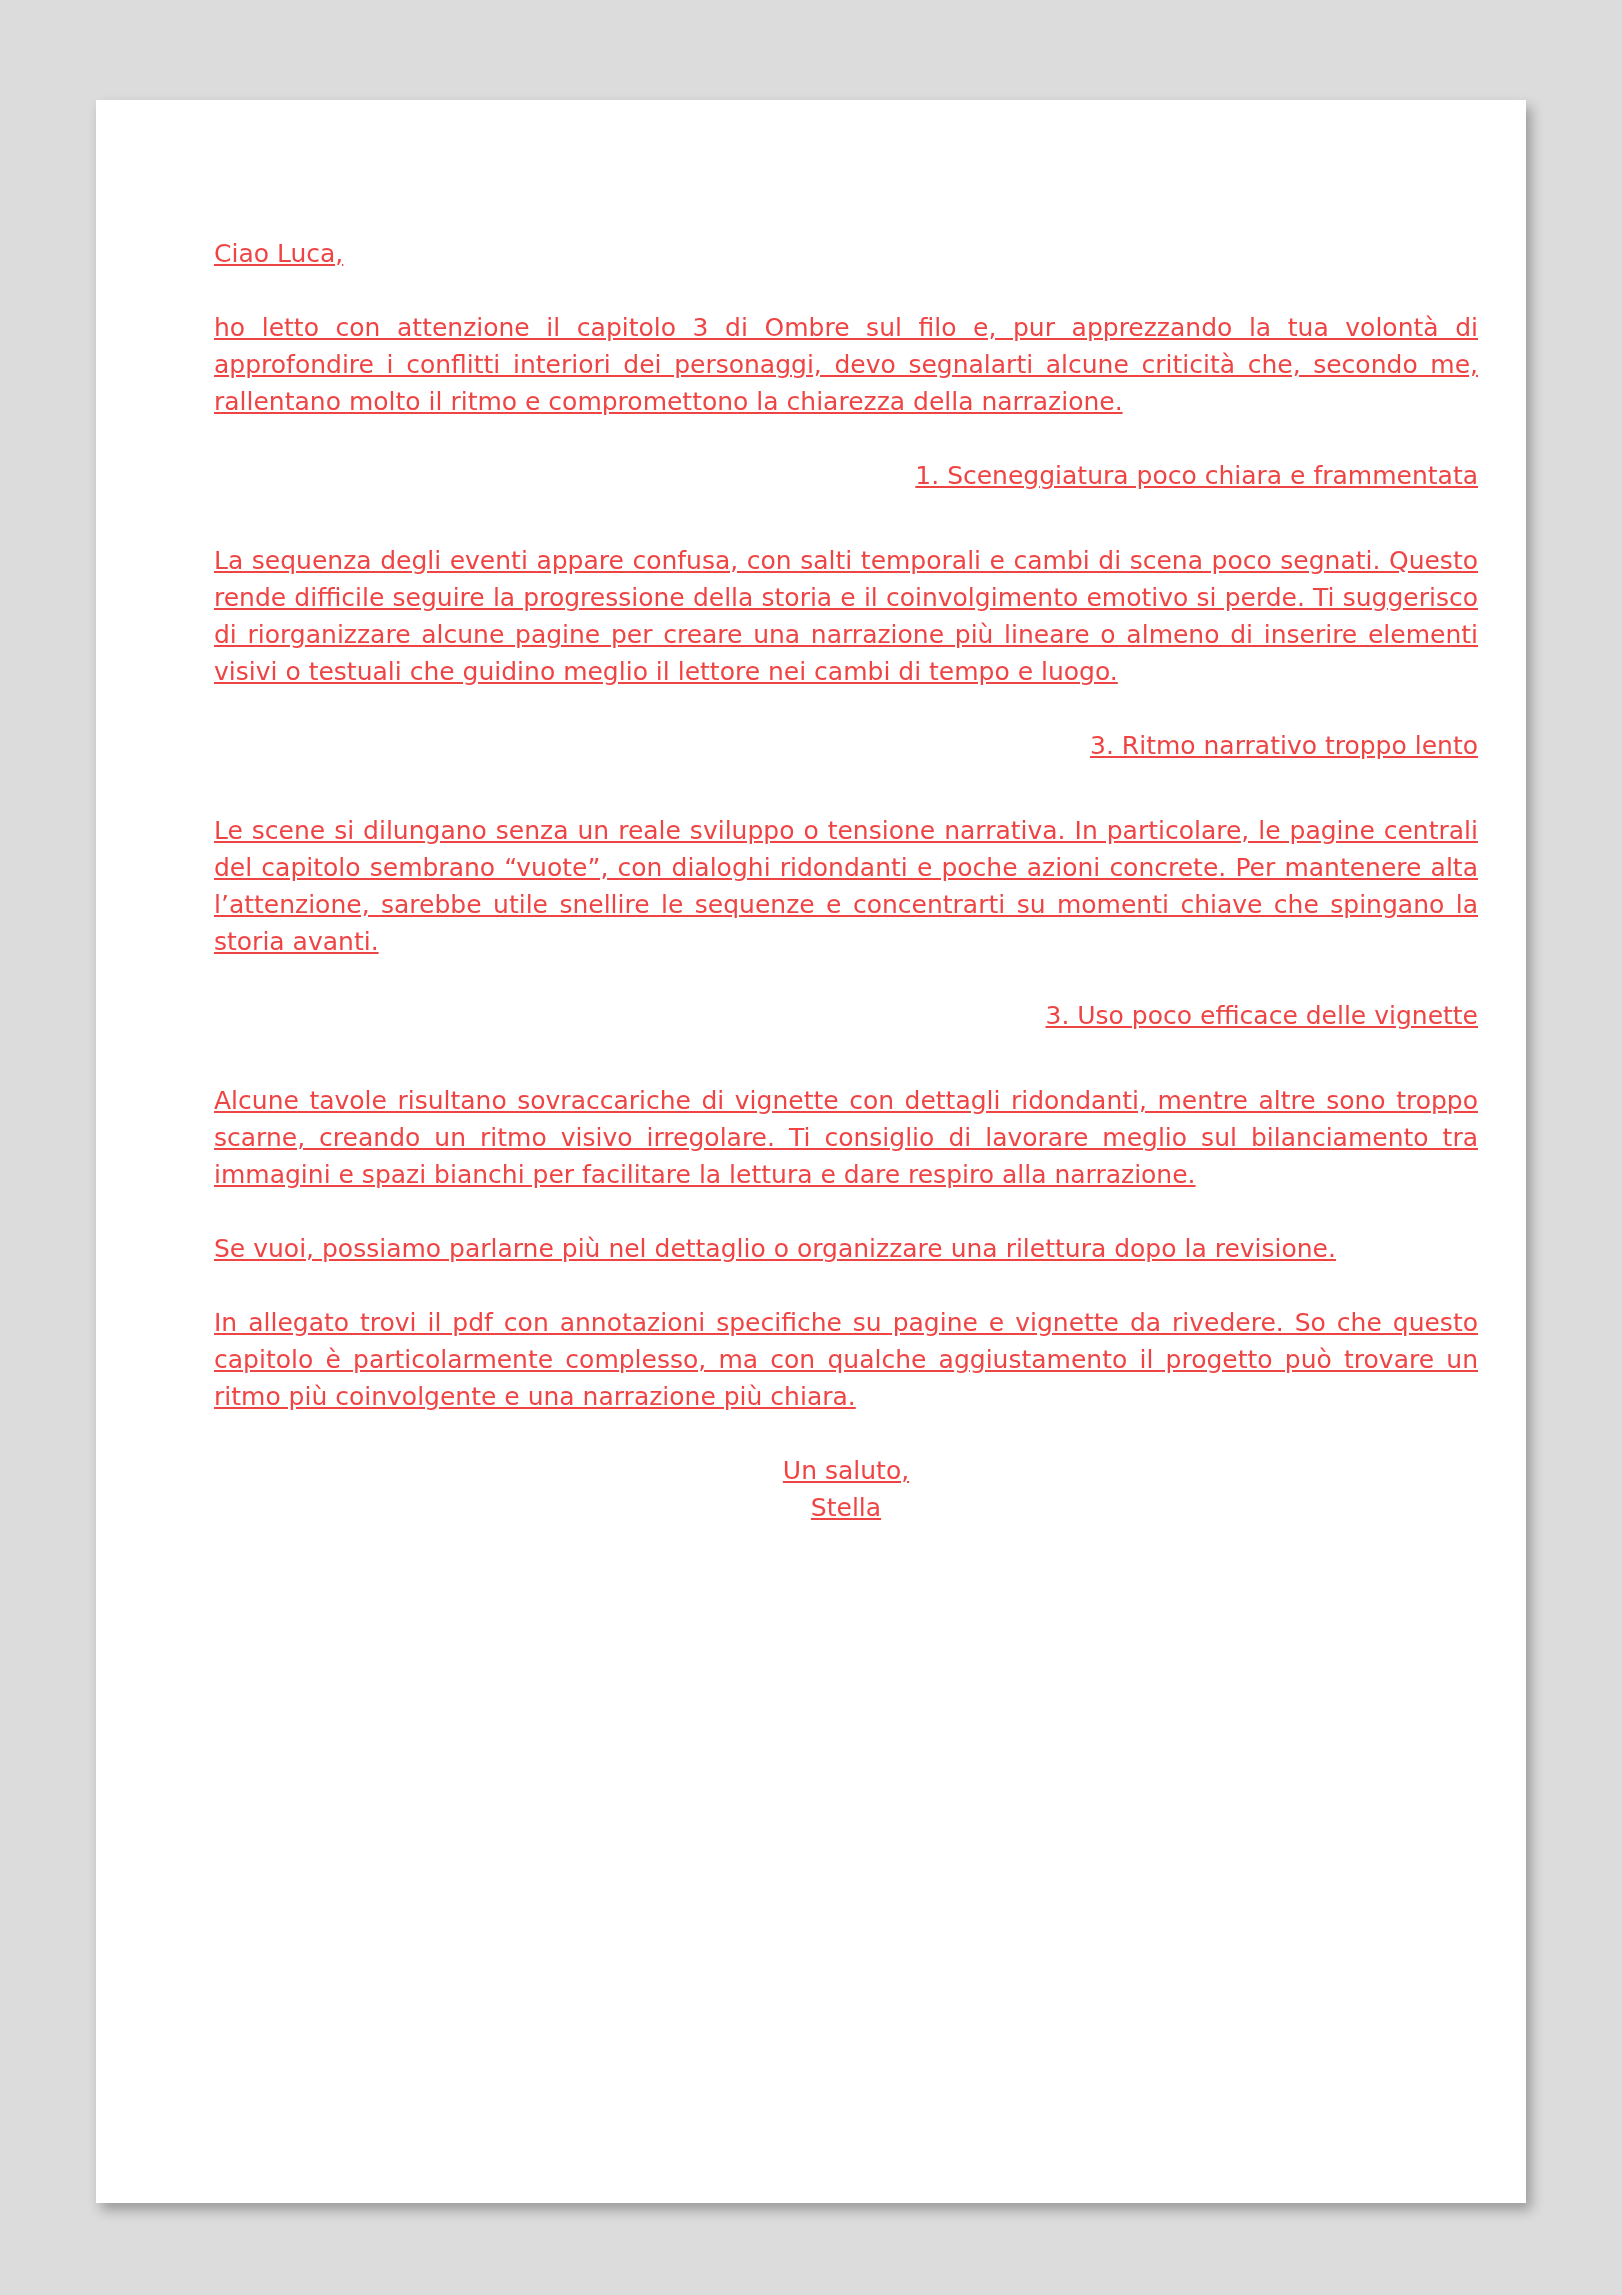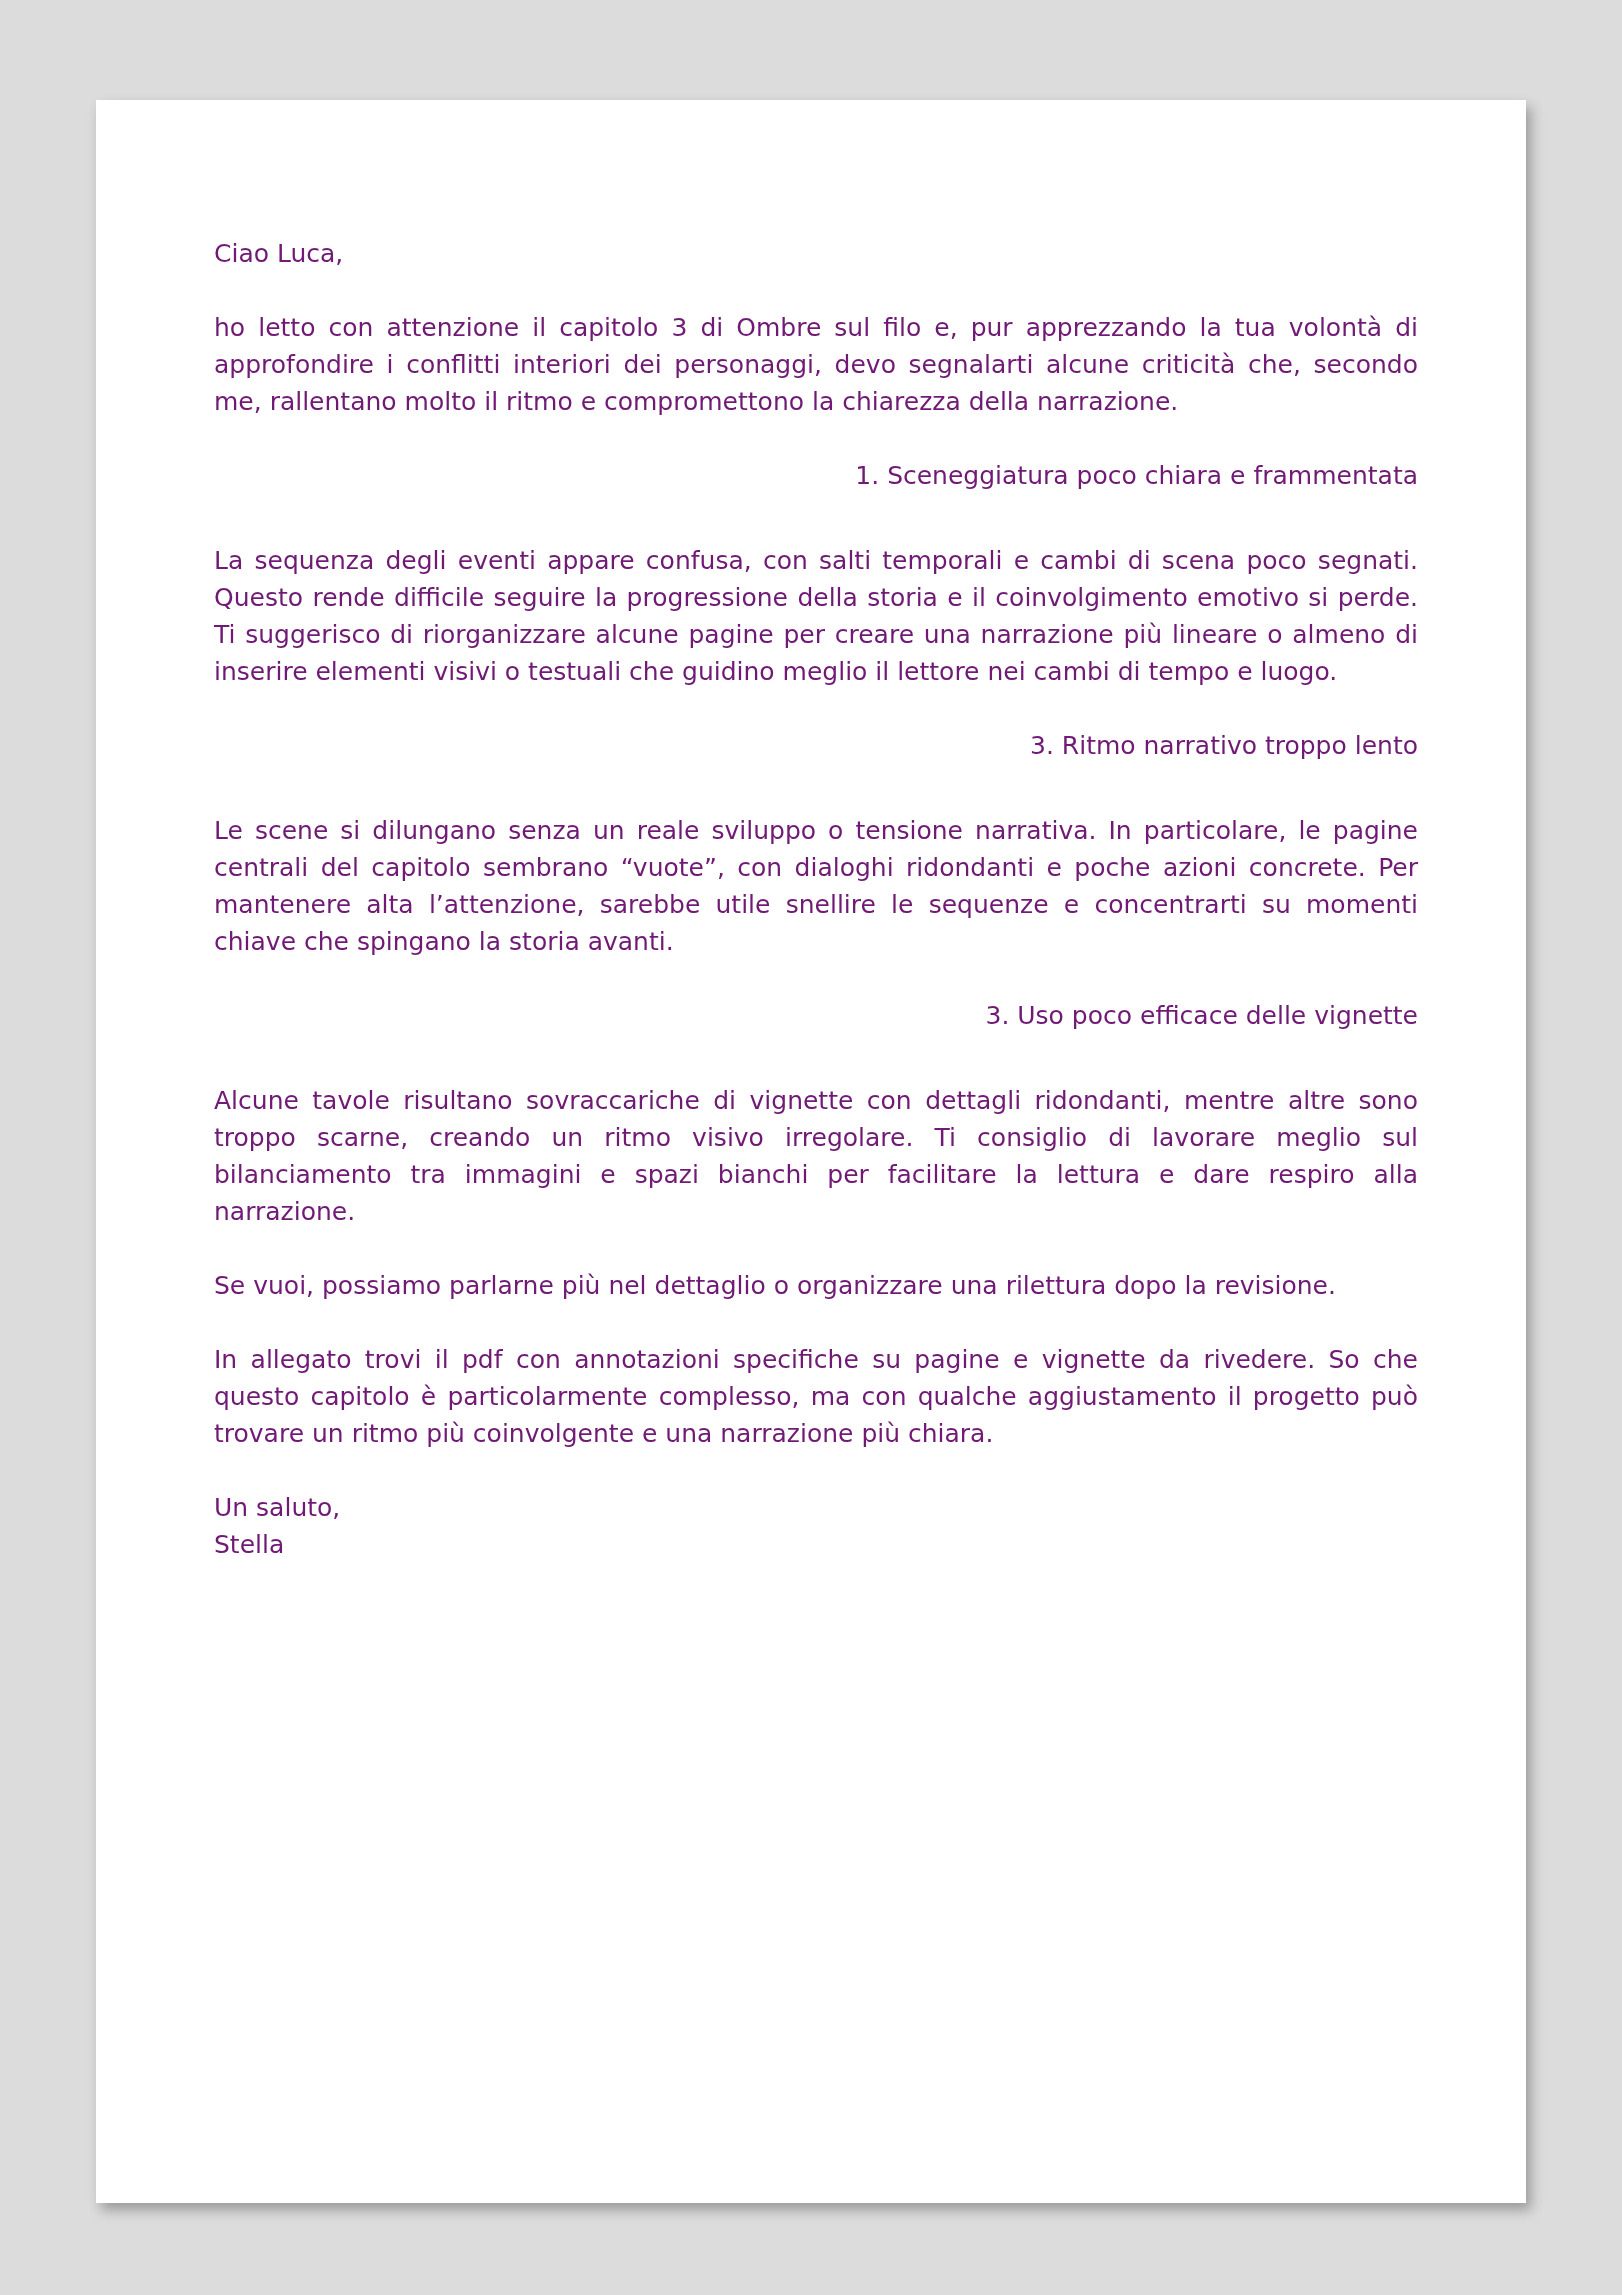--- a/index.html
+++ b/index.html
@@ -13,34 +13,35 @@
   .paper {
     position: absolute;
     left: 96px;
     top: 100px;
     width: 1430px;
     height: 2103px;
     background: #ffffff;
     box-shadow: 5px 6.8px 12px rgba(0,0,0,0.30);
   }
   .letter {
-    padding: 135px 108px 0 118px;
-    color: #701a75;
+    padding: 135px 48px 0 118px;
+    color: #ef4444;
     font-size: 25px;
     line-height: 37px;
+    text-decoration: underline;
   }
   .greeting { margin-bottom: 37px; }
   .para {
     text-align: justify;
     margin-bottom: 37px;
   }
   .section { margin-bottom: 37px; }
   .section .para { margin-bottom: 0; margin-top: 48px; }
   .heading { text-align: right; }
-  .signoff-block { margin-top: 0; }
+  .signoff-block { margin-top: 0; text-align: center; }
 </style>
 </head>
 <body>
 
 <div class="paper">
   <div class="letter">
 
     <p class="greeting">Ciao Luca,</p>
 
     <p class="para">ho letto con attenzione il capitolo 3 di Ombre sul filo e, pur apprezzando la tua volontà di approfondire i conflitti interiori dei personaggi, devo segnalarti alcune criticità che, secondo me, rallentano molto il ritmo e compromettono la chiarezza della narrazione.</p>

